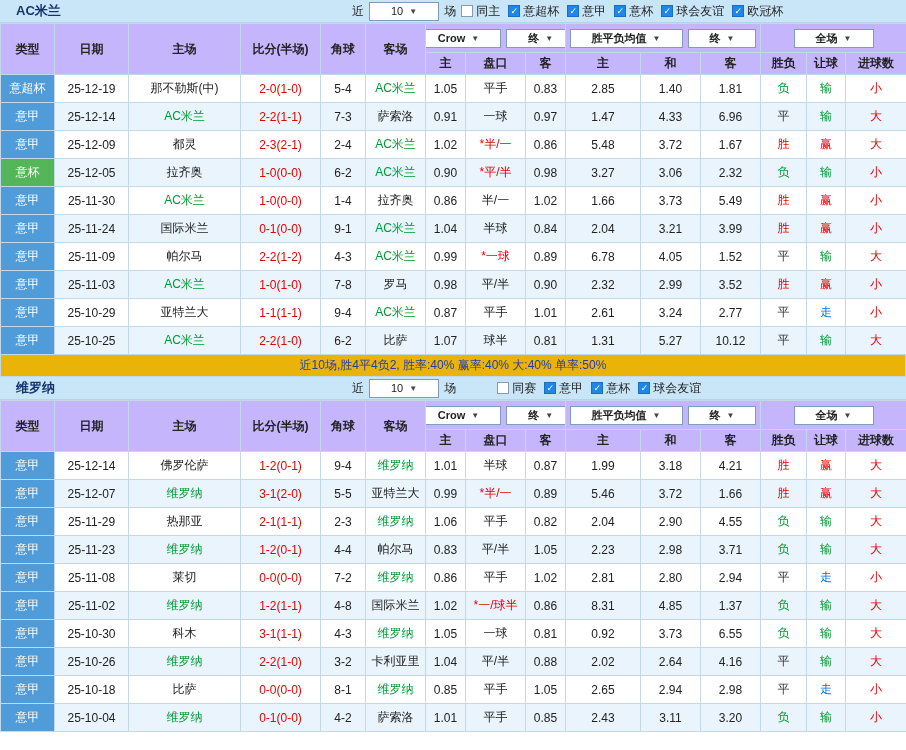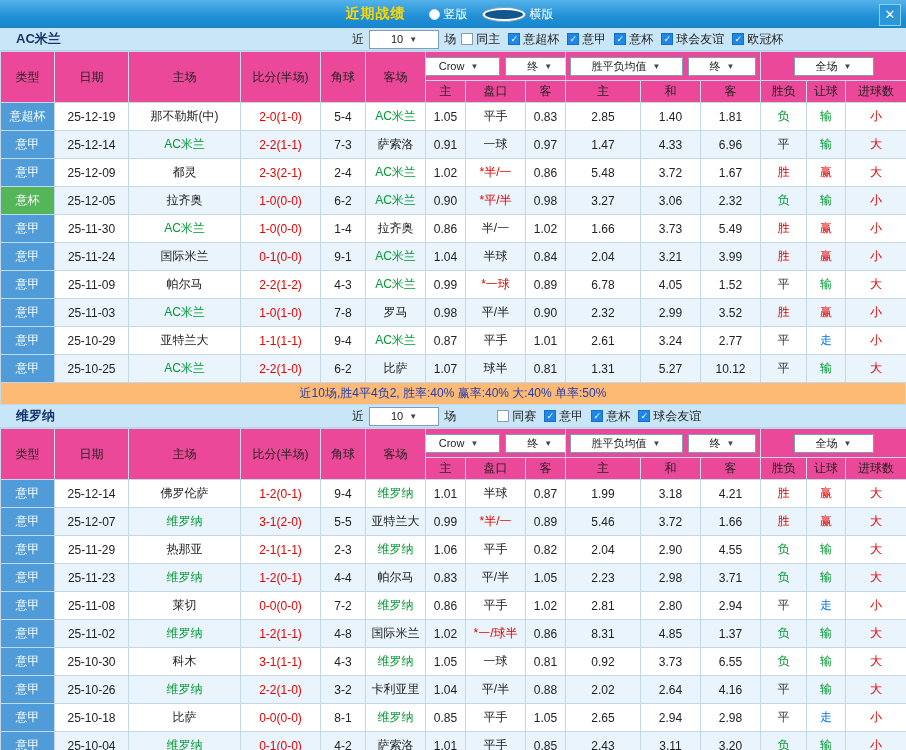--- a/index.html
+++ b/index.html
@@ -30,54 +30,42 @@
   .box.on{background:#1f87e8;border-color:#176fc4;}
   
   .sel{
     display:inline-flex;align-items:center;justify-content:space-between;gap:6px;
     border:1px solid #7f9db9;background:#fff;padding:1px 21px;font-size:11px;color:#222;cursor:pointer;height:15px;line-height:13px;
   }
   .sel .ar{font-size:8px;color:#444;}
   
   table.grid{border-collapse:collapse;table-layout:fixed;width:906px;font-size:12px;}
   .grid th,.grid td{border:1px solid #c3d9ea;text-align:center;padding:0;overflow:hidden;white-space:nowrap;}
-  .grid thead th{background:#ec4899;font-weight:normal;color:#222;}
+  .grid thead th{background:#c4b5fd;font-weight:bold;color:#222;}
   .grid tr.h1 th{height:28px;}
   .grid tr.h2 th{height:21px;}
   .grid tbody td{height:27px;background:#fff;}
   .grid tbody tr.alt td{background:#eaf4fd;}
   .grid tbody td.type-cell{color:#fff;}
   .grid tbody tr td.t-blue{background:#4f9cd8 !important;}
   .grid tbody tr td.t-green{background:#55b559 !important;}
   .c-red{color:#e50000;}
   .c-green{color:#009933;}
   .c-blue{color:#0073e6;}
   .c-dark{color:#333;}
   .c-team{color:#009933;}
   .hdr-selects{display:flex;align-items:center;justify-content:center;gap:5px;}
   
-  .summary{height:21px;line-height:21px;text-align:center;font-size:12px;color:#1f3bb3;background:#fdba74;border:1px solid #c3d9ea;border-top:none;}
+  .summary{height:21px;line-height:21px;text-align:center;font-size:12px;color:#1f3bb3;background:#eab308;border:1px solid #c3d9ea;border-top:none;}
 </style>
 </head>
 <body>
 
 <div>
 
-  <div class="topbar">
-    <span class="title">近期战绩</span>
-    <span class="radio-opt">
-      <span class="radio"></span>
-      <span>竖版</span>
-    </span>
-    <span class="radio-opt">
-      <span class="radio sel"></span>
-      <span>横版</span>
-    </span>
-    <span class="close-btn">✕</span>
-  </div>
 
   <div class="section">
     <div class="filterbar">
       <span class="team-name">AC米兰</span>
       <span class="filters">
         <span>近</span>
         <span class="sel">
           <span>10</span>
           <span class="ar">▼</span>
         </span>

